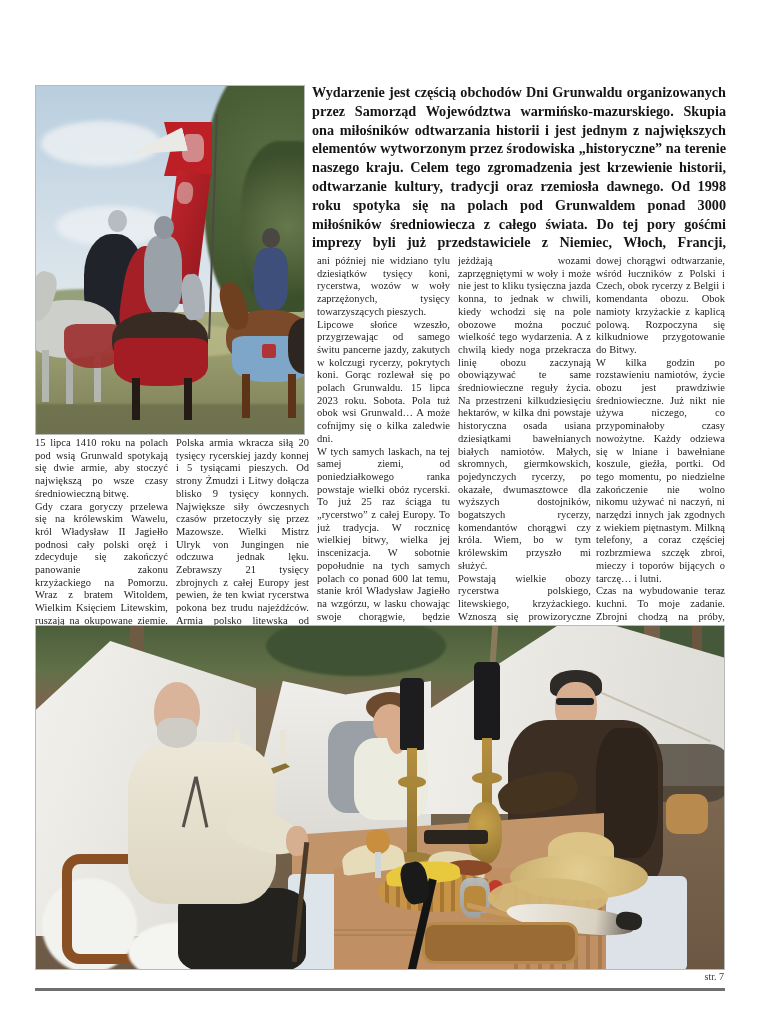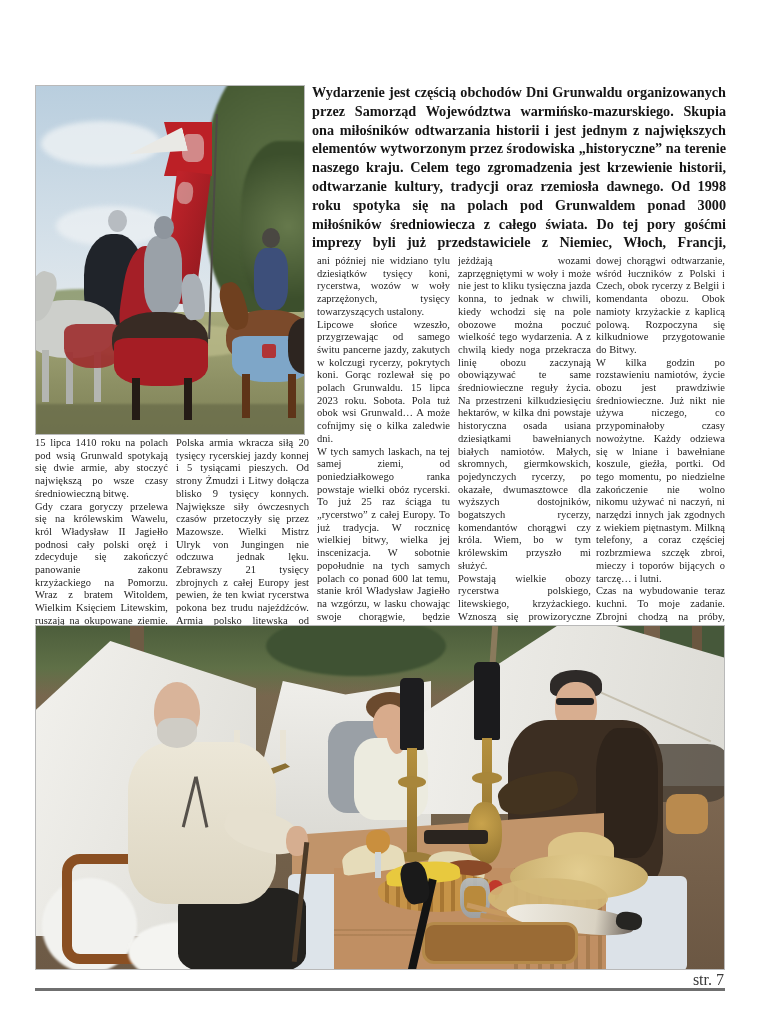--- a/index.html
+++ b/index.html
@@ -15,21 +15,21 @@
        color:#242424;overflow:hidden;}
   .col p{margin:0;}
   .c1{left:35px; top:437px;width:133px;height:188px;}
   .c2{left:176px;top:437px;width:133px;height:188px;}
   .c3{left:317px;top:255px;width:133px;height:370px;}
   .c4{left:458px;top:255px;width:133px;height:370px;}
   .c5{left:596px;top:255px;width:129px;height:370px;}
   .photo{position:absolute;overflow:hidden;border:1px solid #b9b9b9;box-sizing:border-box;}
   .photo-top{left:35px;top:85px;width:270px;height:350px;}
   .photo-bottom{left:35px;top:625px;width:690px;height:345px;}
-  .pagenum{position:absolute;right:35px;top:971px;font-size:16px;color:#3a3a3a;margin-left:32px;}
+  .pagenum{position:absolute;right:35px;top:971px;font-size:10px;color:#3a3a3a;margin-left:32px;}
   .rule{position:absolute;left:35px;top:988px;width:690px;height:3px;background:#6f6f6f;}
   .soft{filter:blur(1px);}
   .softer{filter:blur(2.5px);}
 </style>
 </head>
 <body>
 
 <div class="page">
 
 
@@ -84,21 +84,21 @@
   <p class="intro">Wydarzenie jest częścią obchodów Dni Grunwaldu organizowanych przez Samorząd Województwa warmińsko-mazurskiego. Skupia ona miłośników odtwarzania historii i jest jednym z największych elementów wytworzonym przez środowiska „historyczne” na terenie naszego kraju. Celem tego zgromadzenia jest krzewienie historii, odtwarzanie kultury, tradycji oraz rzemiosła dawnego. Od 1998 roku spotyka się na polach pod Grunwaldem ponad 3000 miłośników średniowiecza z całego świata. Do tej pory gośćmi imprezy byli już przedstawiciele z Niemiec, Włoch, Francji, Finlandii, Czech, Słowacji, Węgier, Rosji, Białorusi, Ukrainy a nawet Stanów Zjednoczonych. Co roku organizatorzy stawiają sobie nowe cele mające za zadanie zbliżenie nas do jak najwierniejszego odtwarzania historii.</p>
 
   <div class="col c1">
     <p>15 lipca 1410 roku na polach pod wsią Grunwald spotykają się dwie armie, aby stoczyć największą po wsze czasy średniowieczną bitwę.</p>
     <p>Gdy czara goryczy przelewa się na królewskim Wawelu, król Władysław II Jagiełło podnosi cały polski oręż i zdecyduje się zakończyć panowanie zakonu krzyżackiego na Pomorzu. Wraz z bratem Witoldem, Wielkim Księciem Litewskim, ruszają na okupowane ziemie. To upragniona chwila dla braci zakonnych w Malborku. Czas udowodnić pół poganom wyższość Zakonu Szpitalnego Najświętszej Maryi Panny.</p>
   </div>
   <div class="col c2">
     <p>Polska armia wkracza siłą 20 tysięcy rycerskiej jazdy konnej i 5 tysiącami pieszych. Od strony Żmudzi i Litwy dołącza blisko 9 tysięcy konnych. Największe siły ówczesnych czasów przetoczyły się przez Mazowsze. Wielki Mistrz Ulryk von Jungingen nie odczuwa jednak lęku. Zebrawszy 21 tysięcy zbrojnych z całej Europy jest pewien, że ten kwiat rycerstwa pokona bez trudu najeźdźców. Armia polsko litewska od kilkunastu dni w drodze przelała się przez Polskę do państwa krzyżackiego tak ogromną masą, że nigdy wcześniej</p>
   </div>
   <div class="col c3">
-    <p>ani później nie widziano tylu dziesiątków tysięcy koni, rycerstwa, wozów w woły zaprzężonych, tysięcy towarzyszących ustalony.</p>
+    <p>ani później nie widziano tylu dziesiątków tysięcy koni, rycerstwa, wozów w woły zaprzężonych, tysięcy towarzyszących pieszych.</p>
     <p>Lipcowe słońce wzeszło, przygrzewając od samego świtu pancerne jazdy, zakutych w kolczugi rycerzy, pokrytych koni. Gorąc rozlewał się po polach Grunwaldu. 15 lipca 2023 roku. Sobota. Pola tuż obok wsi Grunwald… A może cofnijmy się o kilka zaledwie dni.</p>
     <p>W tych samych laskach, na tej samej ziemi, od poniedziałkowego ranka powstaje wielki obóz rycerski. To już 25 raz ściąga tu „rycerstwo” z całej Europy. To już tradycja. W rocznicę wielkiej bitwy, wielka jej inscenizacja. W sobotnie popołudnie na tych samych polach co ponad 600 lat temu, stanie król Władysław Jagiełło na wzgórzu, w lasku chowając swoje chorągwie, będzie spoglądał na płaszcze z czarnymi krzyżami po przeciwnej stronie. Po raz kolejny stoczy się bitwa – największa w Europie rekonstrukcja średniowiecznej potyczki.</p>
 
   </div>
   <div class="col c4">
     <p>jeżdżają wozami zaprzęgniętymi w woły i może nie jest to kliku tysięczna jazda konna, to jednak w chwili, kiedy wchodzi się na pole obozowe można poczuć wielkość tego wydarzenia. A z chwilą kiedy noga przekracza linię obozu zaczynają obowiązywać te same średniowieczne reguły życia. Na przestrzeni kilkudziesięciu hektarów, w kilka dni powstaje historyczna osada usiana dziesiątkami bawełnianych białych namiotów. Małych, skromnych, giermkowskich, pojedynczych rycerzy, po okazałe, dwumasztowce dla wyższych dostojników, bogatszych rycerzy, komendantów chorągwi czy króla. Wiem, bo w tym królewskim przyszło mi służyć.</p>
     <p>Powstają wielkie obozy rycerstwa polskiego, litewskiego, krzyżackiego. Wznoszą się prowizoryczne stajnie na dziesiątki koni. Każda historyczna chorągiew tworzy niezależny ogrodzony organizm. Od kilkudziesięciu lat stawiające w tych samych miejscach swoje namioty. Chorągiew Mazowiecka, Gończa, Krakowska, św. Jerzego, czy Nadreńska – wielkiego mistrza.</p>
 
   </div>
   <div class="col c5">

